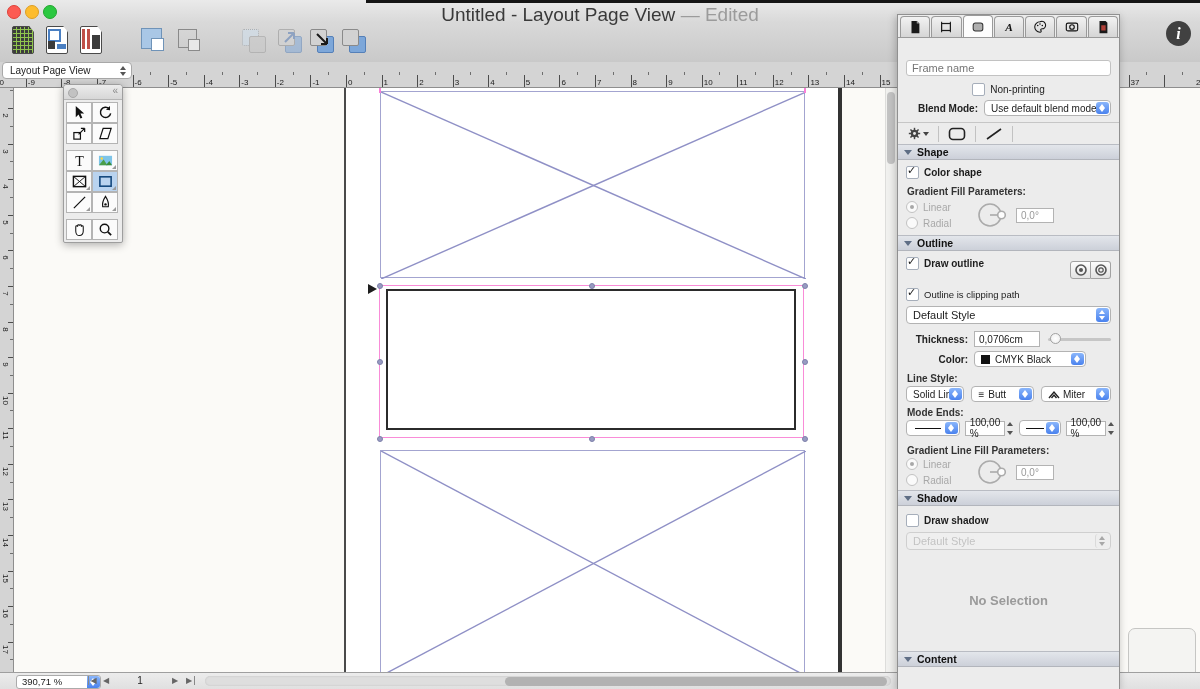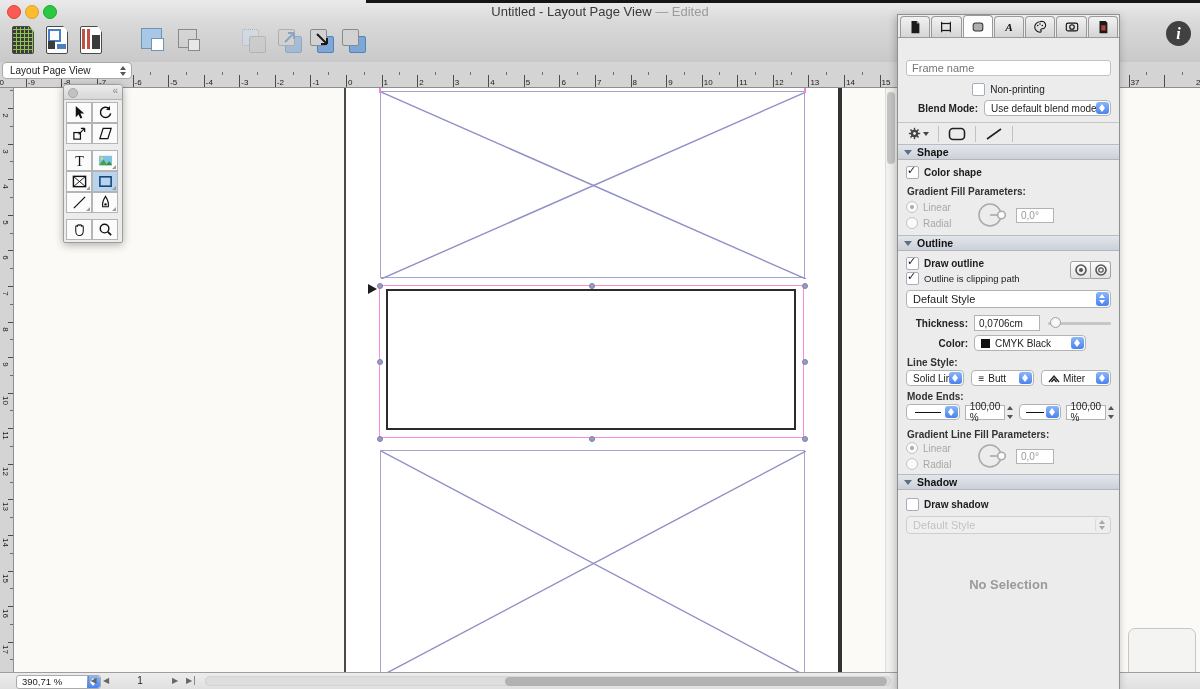--- a/index.html
+++ b/index.html
@@ -6,21 +6,21 @@
   #app{position:relative;width:1200px;height:689px;overflow:hidden;background:#fff;
        font-family:"Liberation Sans","DejaVu Sans",sans-serif;-webkit-font-smoothing:antialiased;}
   
   #topstrip{position:absolute;left:366px;top:0;right:0;height:3px;background:#151515;z-index:3;}
   #titlebar{position:absolute;left:0;top:0;width:100%;height:22px;
             background:linear-gradient(#eaeaea,#d9d9d9);z-index:2;}
   .tl{position:absolute;top:5px;width:12px;height:12px;border-radius:50%;}
   #tl-close{left:7px;background:#fc5b53;border:0.5px solid #df4139;}
   #tl-min{left:25px;background:#fdbc2e;border:0.5px solid #dd9e24;}
   #tl-zoom{left:43px;background:#2bc841;border:0.5px solid #22a52f;}
-  #title{position:absolute;top:4px;left:120px;right:120px;text-align:center;font-size:13px;color:#3a3a3a;z-index:4;}
+  #title{position:absolute;top:4px;left:120px;right:120px;text-align:center;font-size:19px;color:#3a3a3a;z-index:4;}
   #title .dim{color:#9b9b9b;}
   #toolbar{position:absolute;left:0;top:22px;width:100%;height:40px;
            background:linear-gradient(#d9d9d9,#c9c9c9);border-bottom:1px solid #a8a8a8;z-index:2;}
   .tbtn{position:absolute;top:3px;width:26px;height:30px;}
   .docpg{position:absolute;inset:1px 2px;border:1px solid #4a4a4a;border-radius:2px;background:#fff;
          clip-path:polygon(0 0,78% 0,100% 22%,100% 100%,0 100%);}
   
   .sqA{position:absolute;left:2px;top:3px;width:15px;height:15px;border:1px solid #8a8a8a;background:#d2d2d2;border-radius:2px;}
   .sqB{position:absolute;left:9px;top:10px;width:15px;height:15px;border:1px solid #5580b8;background:#7da7d9;border-radius:2px;}
   .dis{opacity:.5;}
@@ -663,21 +663,21 @@
 
     <div class="hdr" style="margin-top:5px;">
         <span class="tri"></span>
         <span>Outline</span>
       </div>
     <div style="position:relative;">
       <div class="row" style="margin-top:6px;">
         <span class="chk on"></span>
         <span class="chklbl">Draw outline</span>
       </div>
-      <div class="row" style="margin-top:2px;">
+      <div class="row" style="margin-top:18px;">
         <span class="chk on"></span>
         <span class="chklbl" style="font-weight:normal;font-size:9.5px;">Outline is clipping path</span>
       </div>
       <div class="roundbtns" style="top:4px;">
         <div class="rbtn">
           <svg width="14" height="14">
               <circle cx="7" cy="7" r="5" fill="none" stroke="#555" stroke-width="1.6"></circle>
               <circle cx="7" cy="7" r="2" fill="#555"></circle>
             </svg>
         </div>
@@ -815,17 +815,21 @@
         <span class="bst gray">
             <i class="u"></i>
             <i class="d"></i>
           </span>
       </div>
     </div>
     <div id="noselwrap">
         <span class="nosel">No Selection</span>
       </div>
 
+    <div class="hdr">
+        <span class="tri"></span>
+        <span>Content</span>
+      </div>
     <div style="height:42px;"></div>
 
   </div>
 
 </div>
 
 </body></html>

